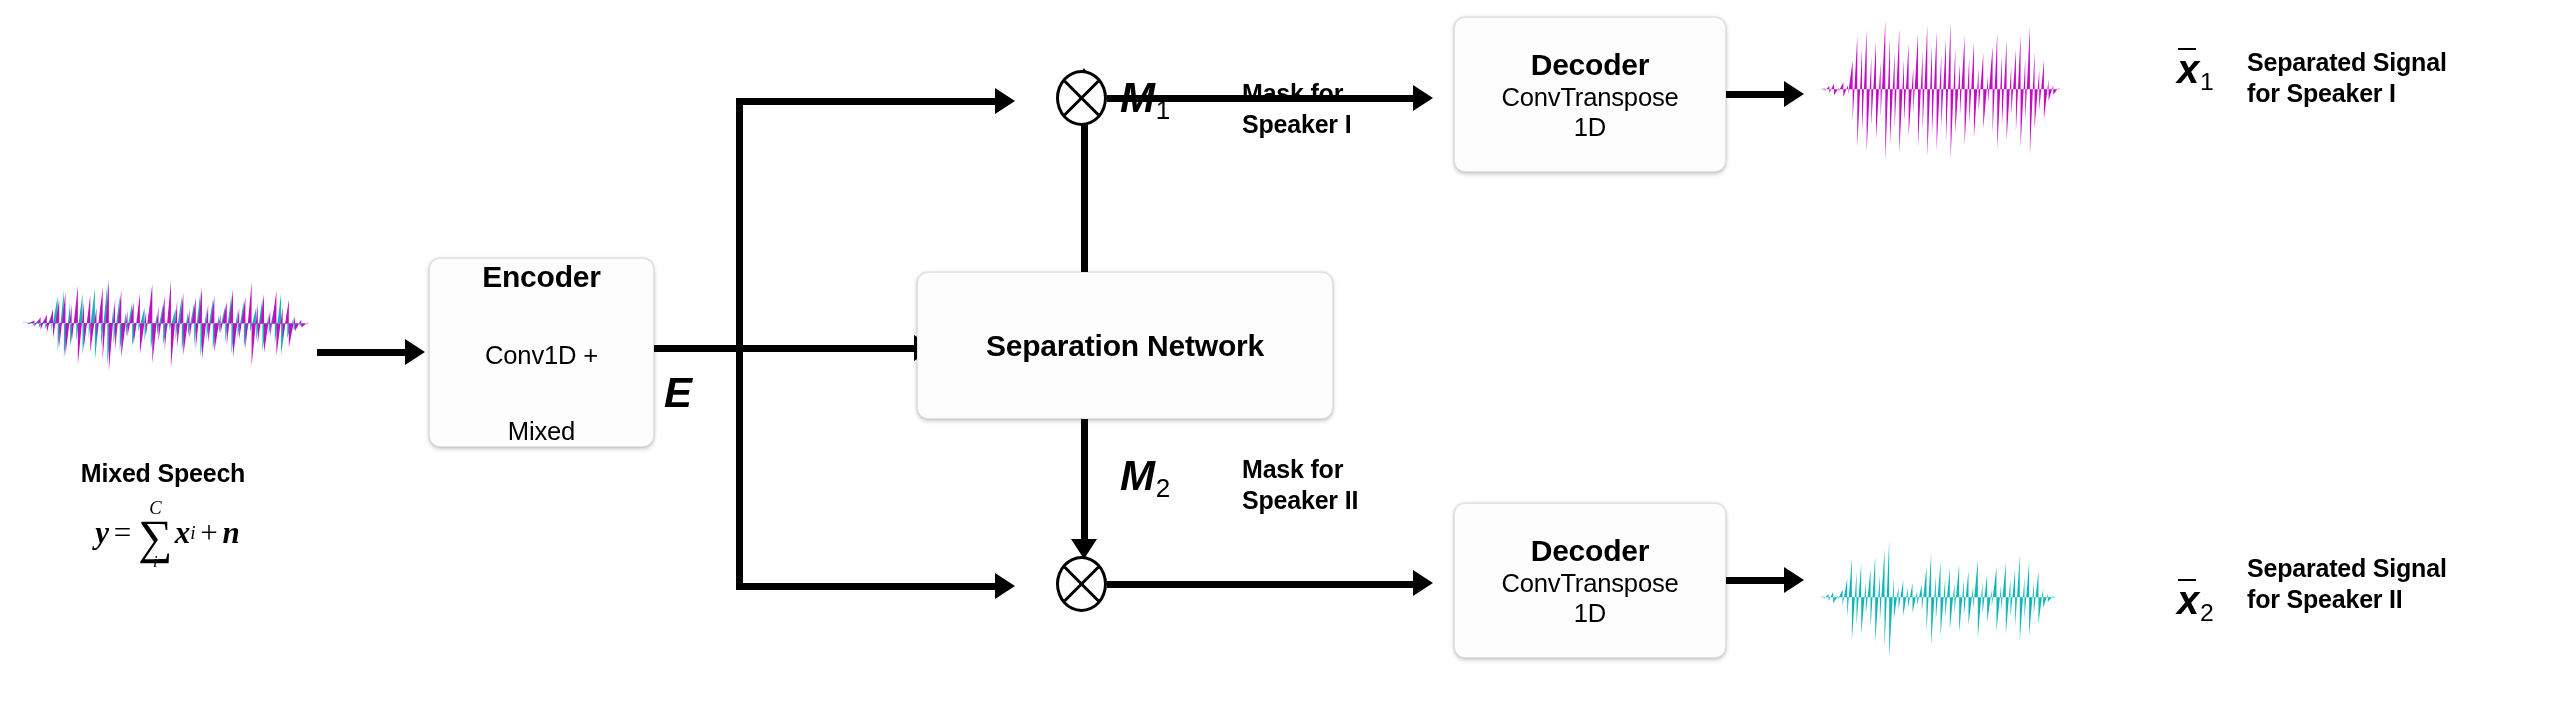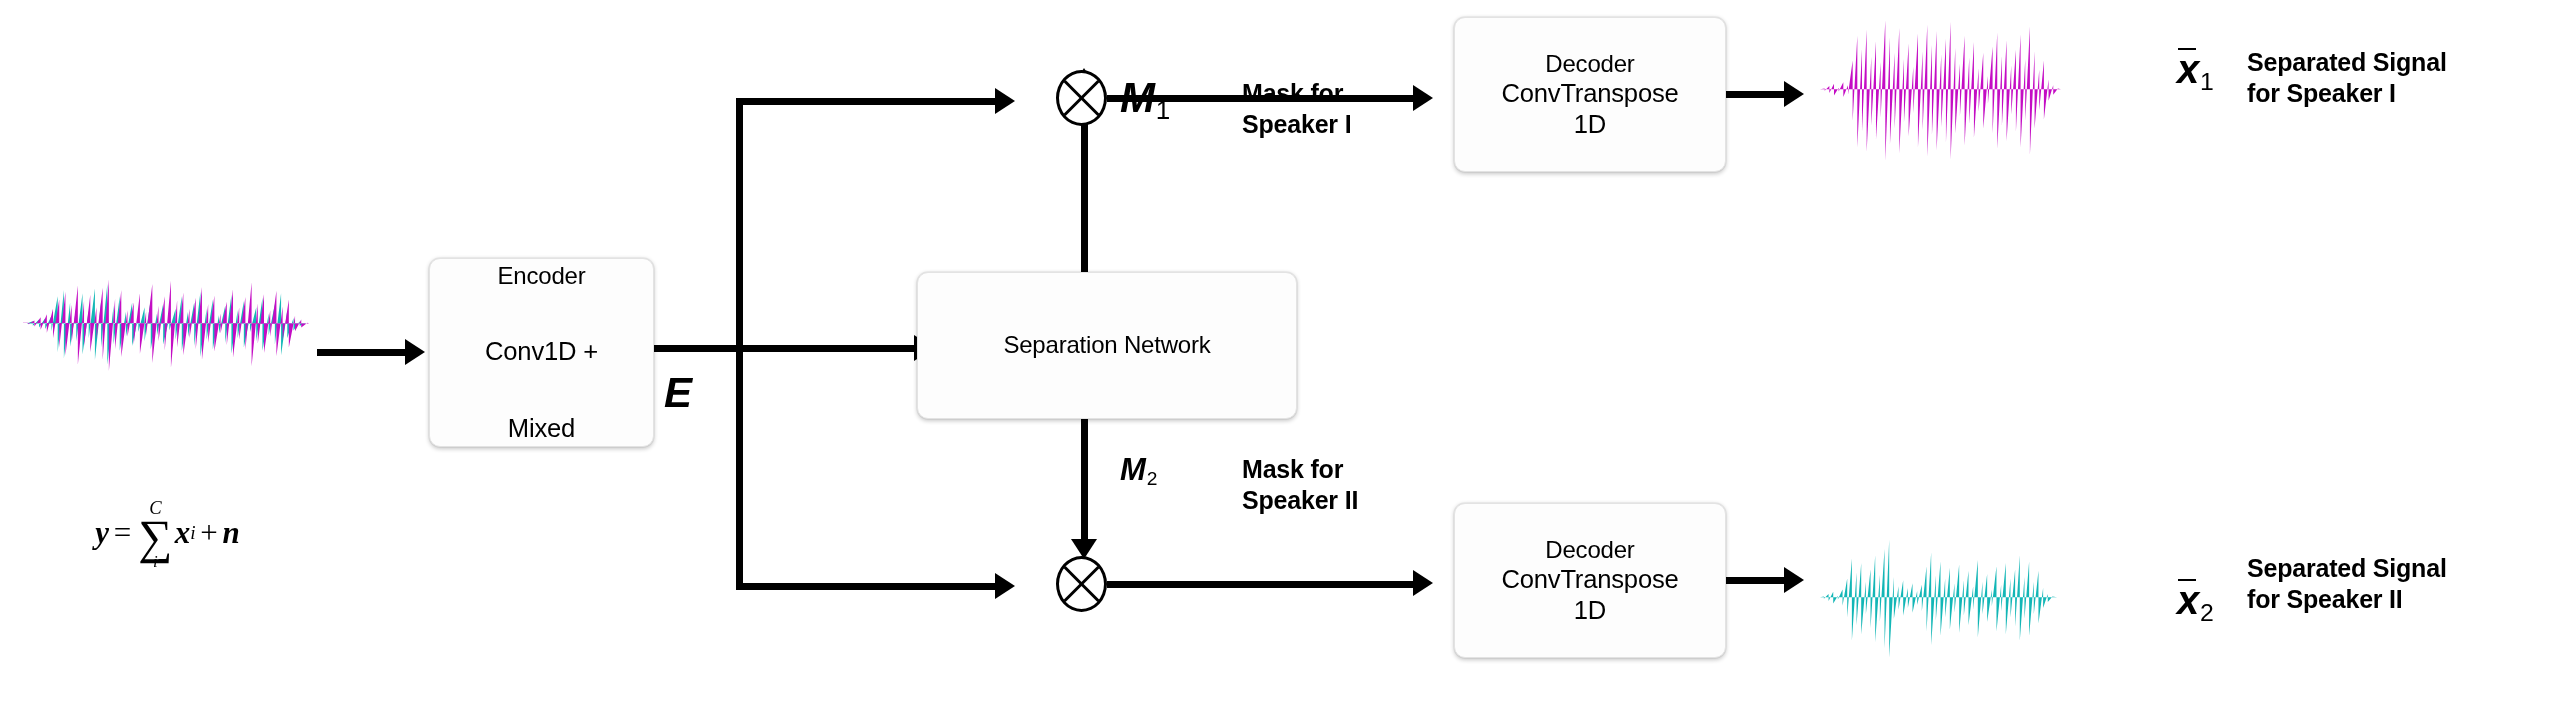--- a/index.html
+++ b/index.html
@@ -28,22 +28,22 @@
     border-radius: 11px;
     box-shadow: 0 1.6px 4.7px rgba(0,0,0,0.22), 0 0 0 0.8px rgba(0,0,0,0.05);
     display: flex;
     flex-direction: column;
     align-items: center;
     justify-content: center;
     text-align: center;
     line-height: 1.18;
   }
   .node-title {
-    font-weight: normal;
-    font-size: 24px;
+    font-weight: bold;
+    font-size: 30px;
     letter-spacing: -0.2px;
   }
   .node-sub {
     font-weight: normal;
     font-size: 25.6px;
     letter-spacing: -0.2px;
   }
 
   
   .lbl {
@@ -189,20 +189,21 @@
                  L168,14 L168,116 L176,42 L176,88 L184,30 L184,100 L192,10 L192,122 L200,35 L200,96
                  L208,25 L208,106 L216,46 L216,84 L224,32 L224,98 L232,18 L232,112 L240,40 L240,90
                  L248,29 L248,101 L256,52 L256,78 L264,37 L264,93 L272,21 L272,109 L280,44 L280,86
                  L288,31 L288,99 L296,12 L296,120 L304,39 L304,91 L312,27 L312,103 L320,48 L320,82
                  L328,23 L328,107 L336,43 L336,87 L344,34 L344,96 L352,55 L352,75 L360,60 L360,70
                  L368,64 L370,65 Z"></path>
       </g>
     </svg>
   </div>
 
+  <div class="lbl" style="left:0px; top:458px; width:326px;">Mixed Speech</div>
 
   <div class="formula" style="left:51px; top:497px; width:233px; justify-content:center;">
     <span>y</span>
     <span class="op">=</span>
     <span class="sigma-group">
       <span class="sigma-top">C</span>
       <span class="sigma-glyph">∑</span>
       <span class="sigma-bot">i</span>
     </span>
     <span>x</span>
@@ -228,21 +229,21 @@
 
   <div class="hline" style="left:736px; top:98px; width:264px;"></div>
   <div class="arrow-r" style="left:995px; top:88px;"></div>
 
   <div class="hline" style="left:736px; top:345px; width:182px;"></div>
   <div class="arrow-r" style="left:914px; top:335px;"></div>
 
   <div class="hline" style="left:736px; top:583px; width:264px;"></div>
   <div class="arrow-r" style="left:995px; top:573px;"></div>
 
-  <div class="node-box" style="left:917px; top:272px; width:380px; height:147px;">
+  <div class="node-box" style="left:917px; top:272px; width:416px; height:147px;">
     <div class="node-title">Separation Network</div>
   </div>
 
   <div class="vline" style="left:1081px; top:81px; height:191px;"></div>
   <div class="arrow-u" style="left:1071px; top:68px;"></div>
   <div class="math" style="left:1120px; top:74px; font-size:42px;">
     <span>M</span><span class="sub">1</span>
   </div>
   <div class="lbl" style="left:1242px; top:78px; width:194px; text-align:left;">Mask for
 Speaker I</div>
@@ -281,21 +282,21 @@
 
   <div class="math" style="left:2177px; top:47px; font-size:40px;">
     <span class="overbar">x</span><span class="sub">1</span>
   </div>
 
   <div class="lbl" style="left:2247px; top:47px; width:326px; text-align:left;">Separated Signal
 for Speaker I</div>
 
   <div class="vline" style="left:1081px; top:419px; height:124px;"></div>
   <div class="arrow-d" style="left:1071px; top:539px;"></div>
-  <div class="math" style="left:1120px; top:452px; font-size:31px;">
+  <div class="math" style="left:1120px; top:452px; font-size:42px;">
     <span>M</span><span class="sub">2</span>
   </div>
   <div class="lbl" style="left:1242px; top:454px; width:194px; text-align:left;">Mask for
 Speaker II</div>
 
   <div class="mul" style="left:1056px; top:556px;"></div>
 
   <div class="hline" style="left:1107px; top:581px; width:310px;"></div>
   <div class="arrow-r" style="left:1413px; top:570px;"></div>
 

